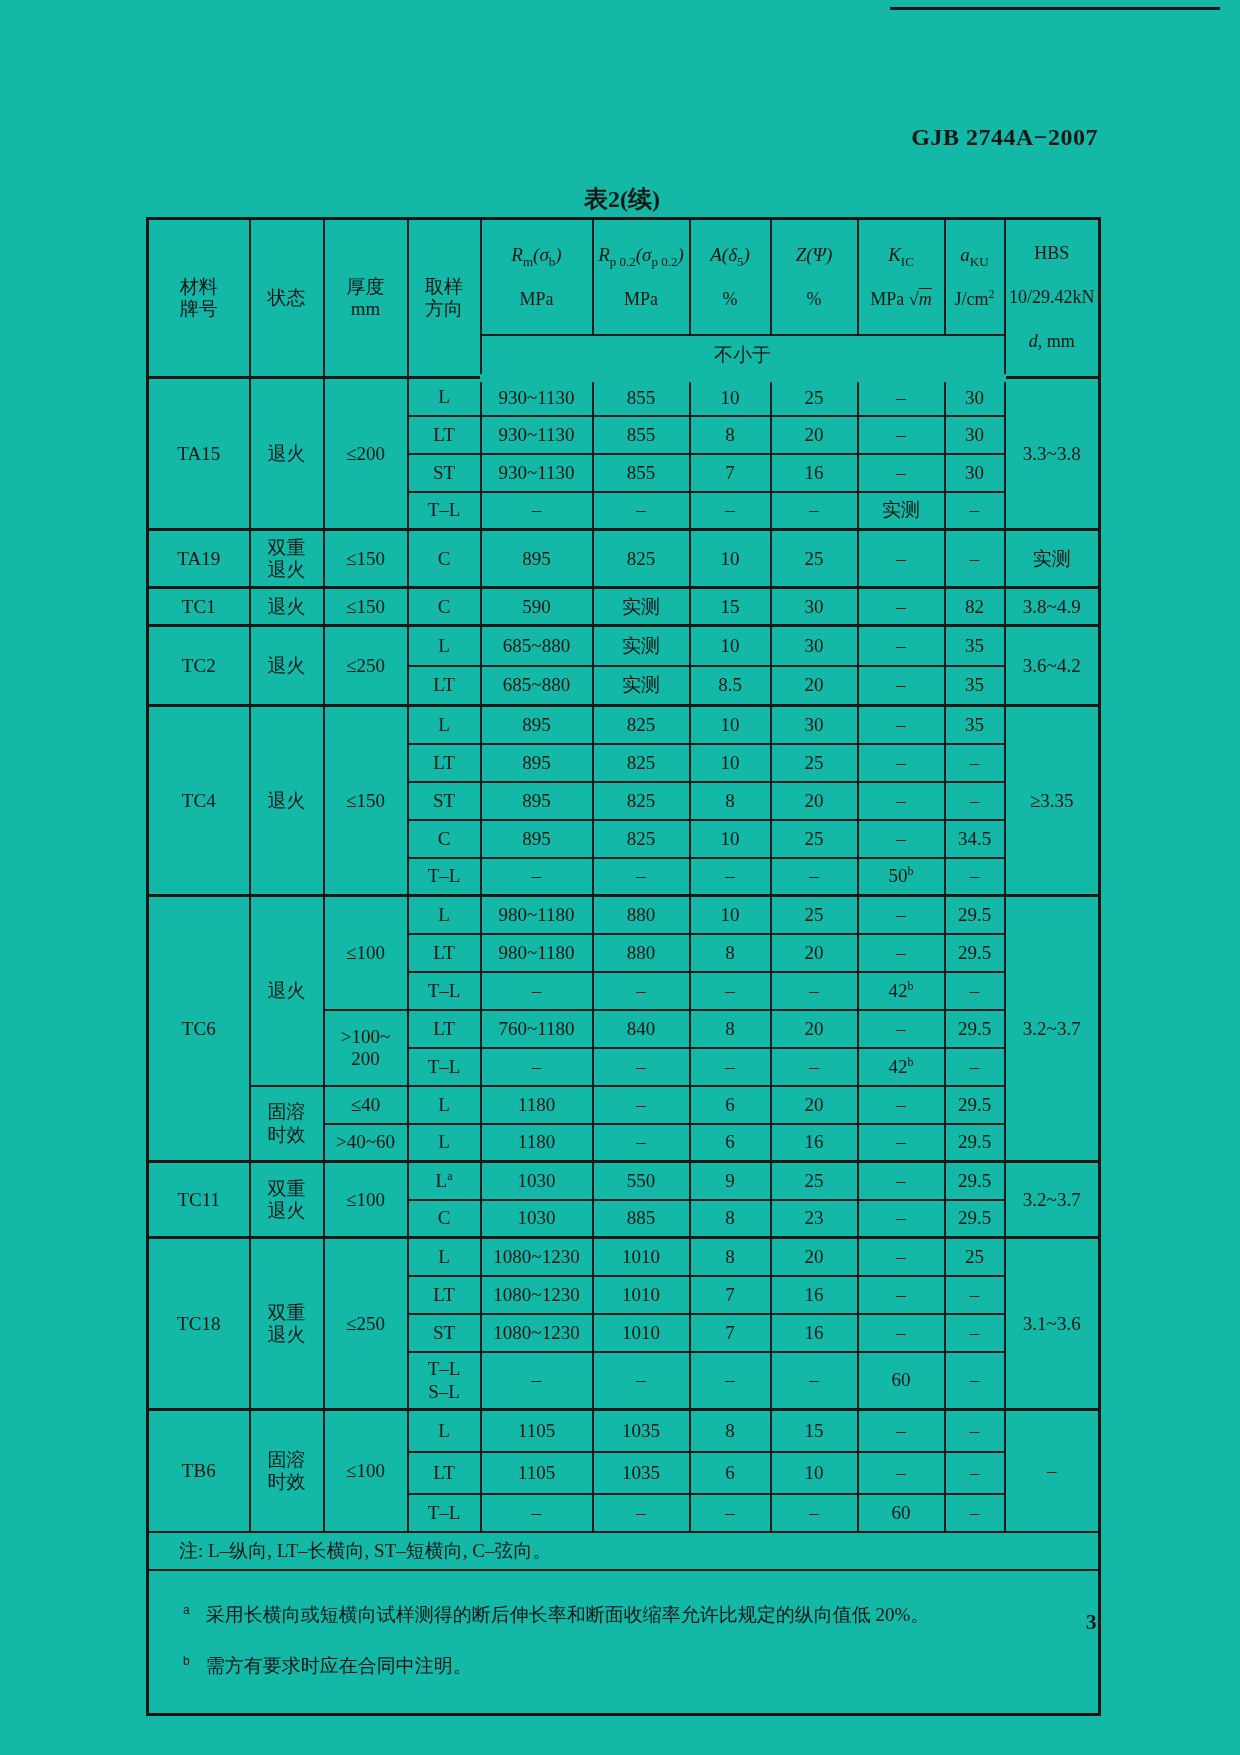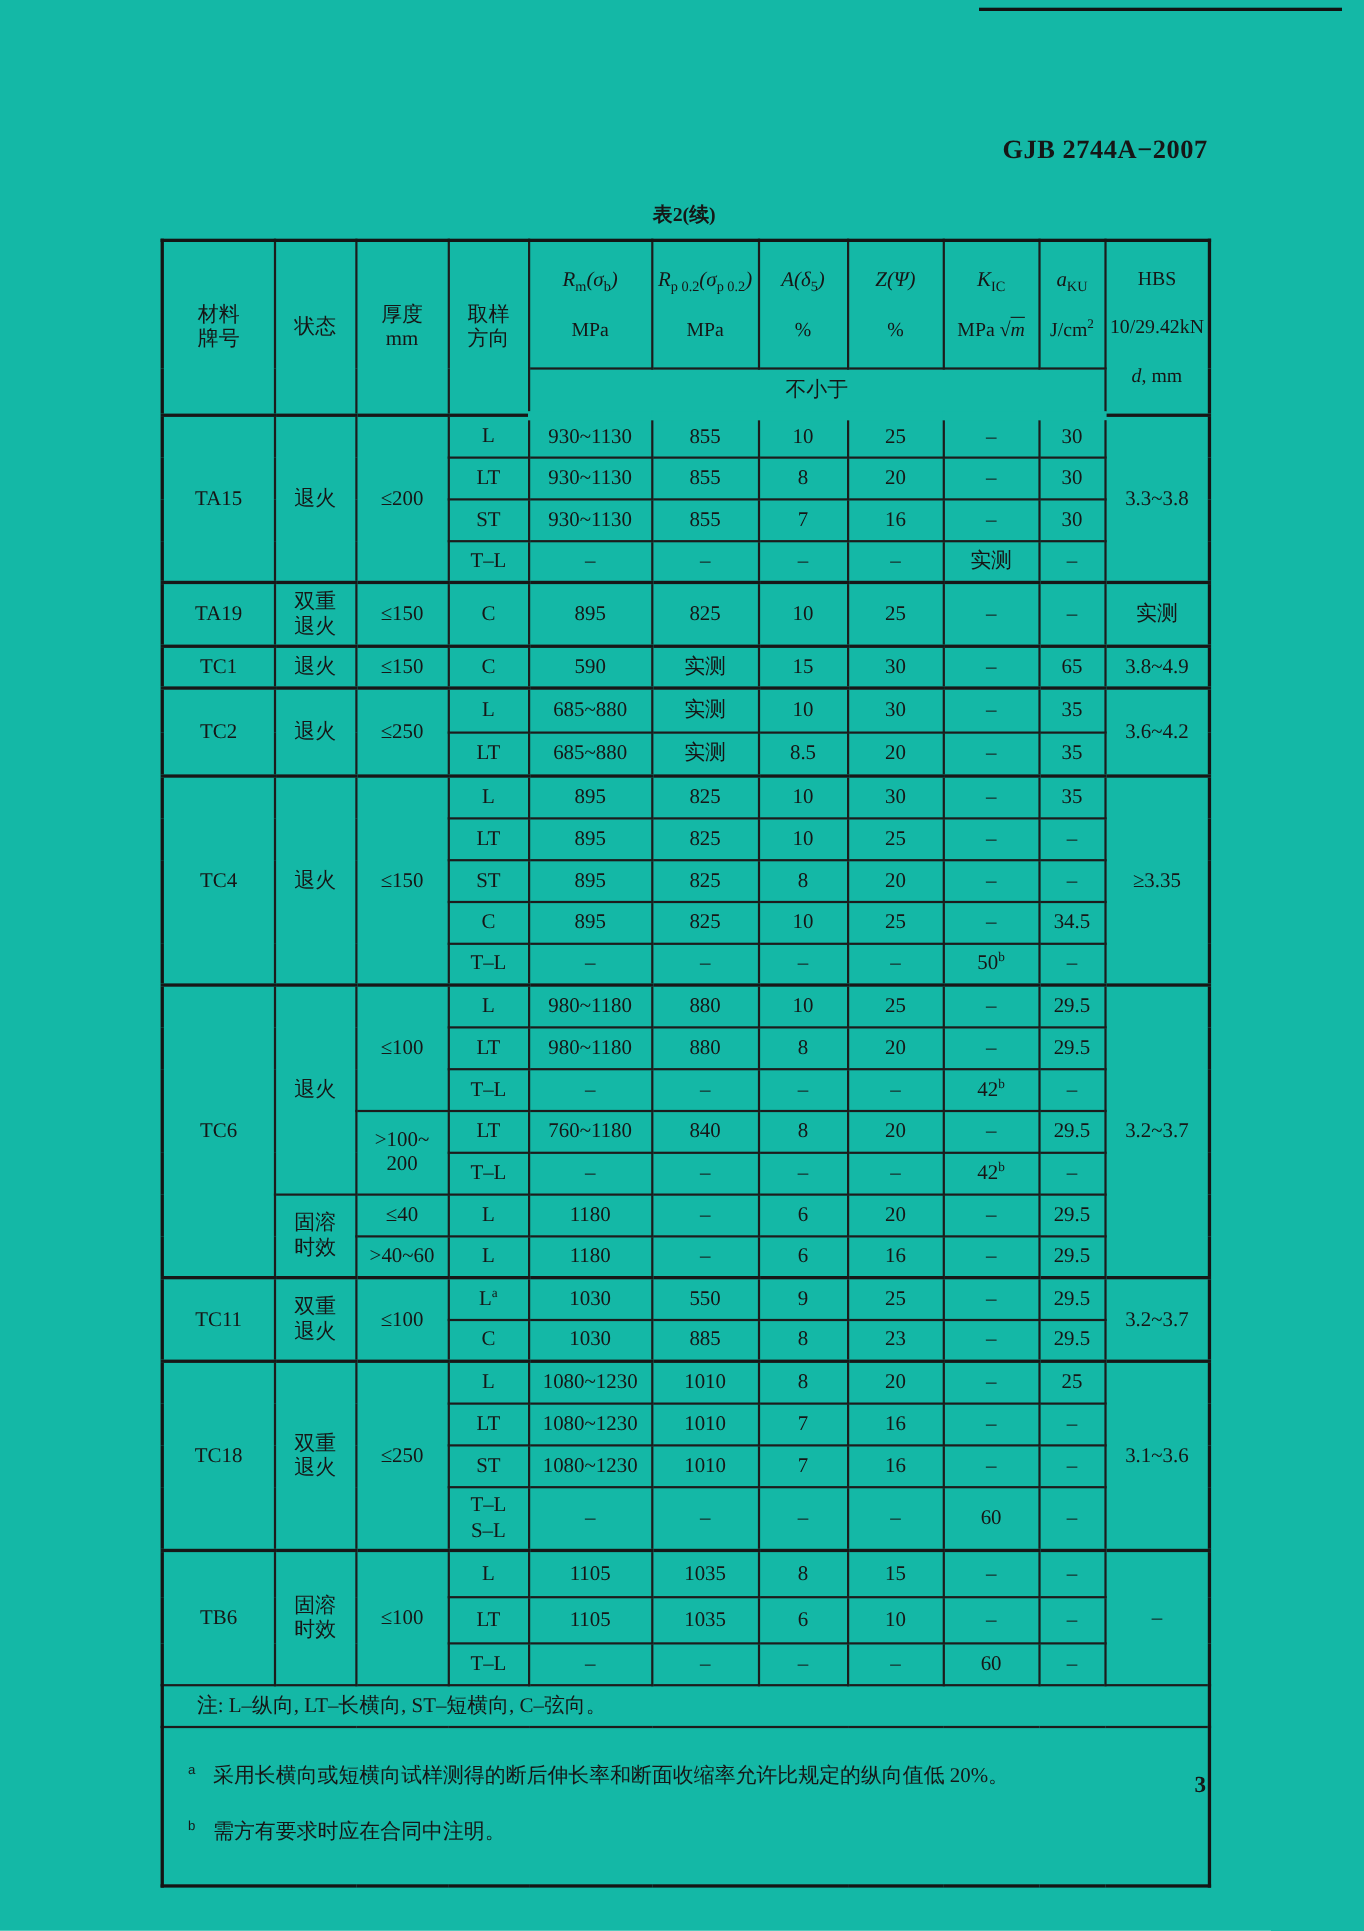--- a/index.html
+++ b/index.html
@@ -15,21 +15,21 @@
   .top-rule {
     position: absolute; left: 890px; top: 7px;
     width: 330px; height: 3px; background: #121212;
   }
   .doc-code {
     position: absolute; top: 124px; left: 146px; width: 952px;
     text-align: right; font-size: 24px; font-weight: bold; letter-spacing: .5px;
   }
   .table-title {
     position: absolute; top: 183px; left: 146px; width: 952px;
-    text-align: center; font-size: 18px; font-weight: bold;
+    text-align: center; font-size: 24px; font-weight: bold;
   }
   .page-num {
     position: absolute; top: 1610px; left: 1086px;
     font-size: 21px; font-weight: bold;
   }
 
   table.spec {
     position: absolute; top: 217px; left: 146px;
     width: 952px; border-collapse: collapse; table-layout: fixed;
   }
@@ -57,21 +57,21 @@
   .hbs-head { font-style: normal; font-size: 18px; line-height: 1.2; }
   .it { font-style: italic; }
   sup.mark { font-size: 12px; line-height: 0; }
 
   td.note-cell {
     text-align: left; padding-left: 30px; font-size: 19px;
     border-top: 3px solid #141414; border-bottom: 3px solid #141414;
     height: 36px;
   }
   td.fn-cell { text-align: left; padding: 8px 16px 10px 22px; font-size: 19px; height: 66px; }
-  .fn-line { margin: 3px 0; }
+  .fn-line { margin: 3px 12px; }
   .fn-line sup.mark { margin-right: 16px; font-family: "Liberation Sans", sans-serif; }
 </style>
 </head>
 <body>
 
 <div class="page">
   <div class="top-rule"></div>
   <div class="doc-code">GJB 2744A−2007</div>
   <div class="table-title">表2(续)</div>
 
@@ -192,21 +192,21 @@
       <tr class="gstart">
         <td>TC1</td>
         <td>退火</td>
         <td>≤150</td>
         <td>C</td>
         <td>590</td>
         <td>实测</td>
         <td>15</td>
         <td>30</td>
         <td>–</td>
-        <td>65</td>
+        <td>82</td>
         <td>3.8~4.9</td>
       </tr>
 
       <tr class="gstart rh40">
         <td rowspan="2">TC2</td>
         <td rowspan="2">退火</td>
         <td rowspan="2">≤250</td>
         <td>L</td>
         <td>685~880</td>
         <td>实测</td>

